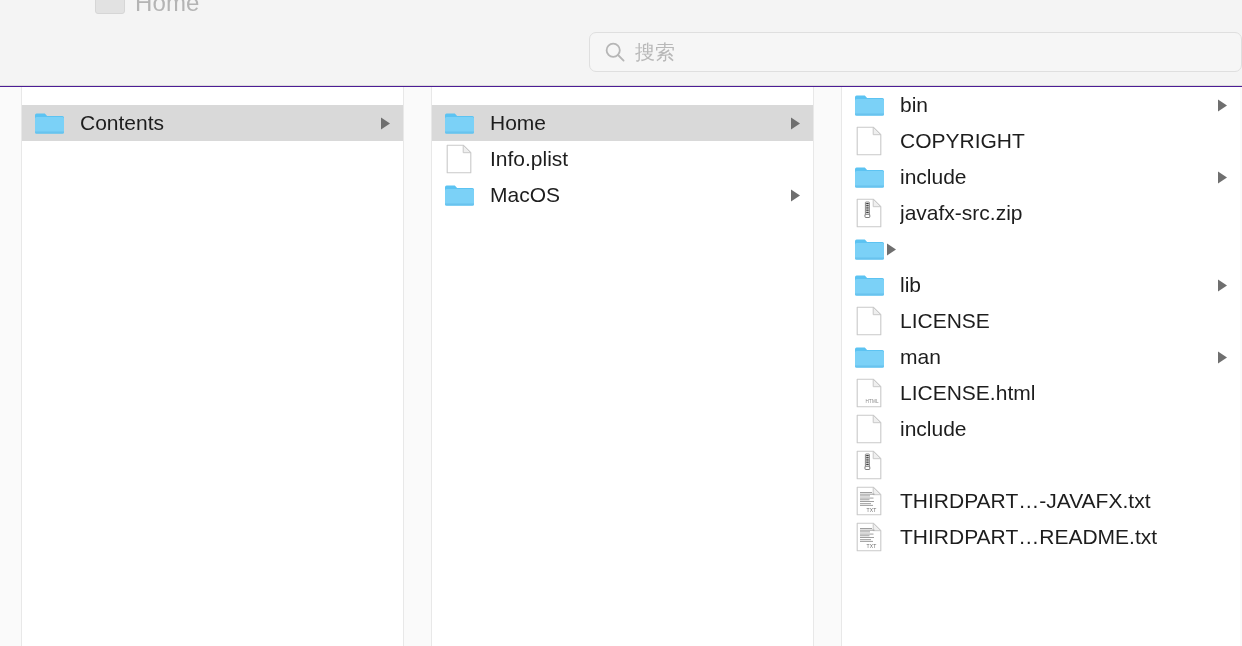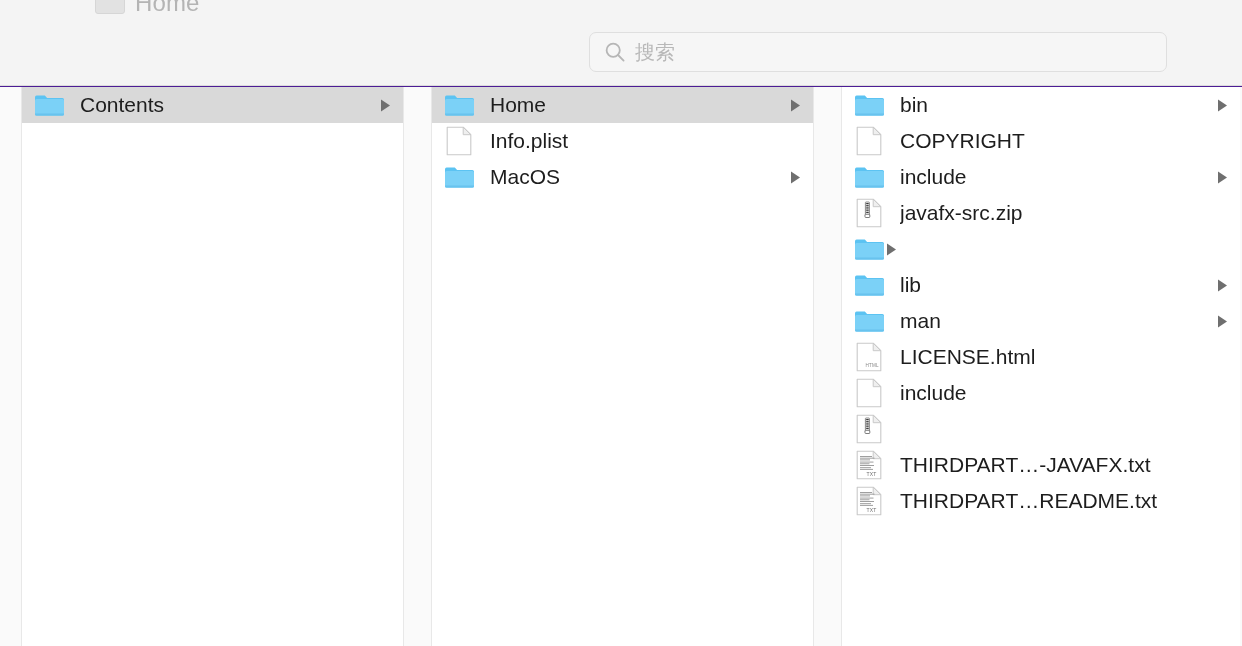--- a/index.html
+++ b/index.html
@@ -47,21 +47,21 @@
   .breadcrumb-label {
     font-size: 24px;
     color: #b4b4b4;
     letter-spacing: 0.1px;
   }
 
   .search-box {
     position: absolute;
     left: 589px;
     top: 32px;
-    width: 578px;
+    width: 653px;
     height: 40px;
     background: #f6f6f6;
     border: 1px solid #dfdfdf;
     border-radius: 7px;
     display: flex;
     align-items: center;
     padding-left: 14px;
     gap: 9px;
   }
   .search-icon svg { display: block; }
@@ -102,21 +102,21 @@
 
   .row {
     height: 36px;
     display: flex;
     align-items: center;
     padding-left: 12px;
     padding-right: 11px;
     gap: 0;
     position: relative;
   }
-  .row.selected { background: #d9d9d9; }
+  .row.selected { background: #d9d9d9; margin-top: 18px; }
 
   .row .icon {
     width: 30px;
     height: 26px;
     flex: none;
     display: flex;
     align-items: center;
     justify-content: center;
   }
   .row .name {
@@ -329,20 +329,34 @@
           </span>
           <span class="name">lib</span>
           <span class="chevron">
             <svg width="13" height="15" viewBox="0 0 13 15">
               <path d="M2 1.5 L11 7.5 L2 13.5 Z" fill="#6f6f6f"></path>
             </svg>
           </span>
         </div>
         <div class="row">
           <span class="icon">
+            <svg width="26" height="30" viewBox="0 0 26 30">
+              <path d="M1.2 1.2h16.0l7.6 7.5v20.1H1.2z" fill="#ffffff" stroke="#c9c9c9" stroke-width="1.1" stroke-linejoin="round"></path>
+              <path d="M17.2 1.2l7.6 7.5h-7.6z" fill="#efefef" stroke="#c9c9c9" stroke-width="1.0" stroke-linejoin="round"></path>
+            </svg>
+          </span>
+          <span class="name">LICENSE</span>
+          <span class="chevron hidden">
+            <svg width="13" height="15" viewBox="0 0 13 15">
+              <path d="M2 1.5 L11 7.5 L2 13.5 Z" fill="#6f6f6f"></path>
+            </svg>
+          </span>
+        </div>
+        <div class="row">
+          <span class="icon">
             <svg width="30" height="24" viewBox="0 0 30 24">
               <path d="M1 4.2a1.6 1.6 0 0 1 1.6-1.6h8.2l2.3 2.4h15.3A1.6 1.6 0 0 1 30 6.6V21a1.6 1.6 0 0 1-1.6 1.6H2.6A1.6 1.6 0 0 1 1 21z" fill="#5cc3f2"></path>
               <path d="M1 7.6a1.6 1.6 0 0 1 1.6-1.6h25.8A1.6 1.6 0 0 1 30 7.6V21a1.6 1.6 0 0 1-1.6 1.6H2.6A1.6 1.6 0 0 1 1 21z" fill="#7bd1f7"></path>
               <path d="M1 20.4h29V21a1.6 1.6 0 0 1-1.6 1.6H2.6A1.6 1.6 0 0 1 1 21z" fill="#5ab8e8" opacity=".55"></path>
             </svg>
           </span>
           <span class="name">man</span>
           <span class="chevron">
             <svg width="13" height="15" viewBox="0 0 13 15">
               <path d="M2 1.5 L11 7.5 L2 13.5 Z" fill="#6f6f6f"></path>

